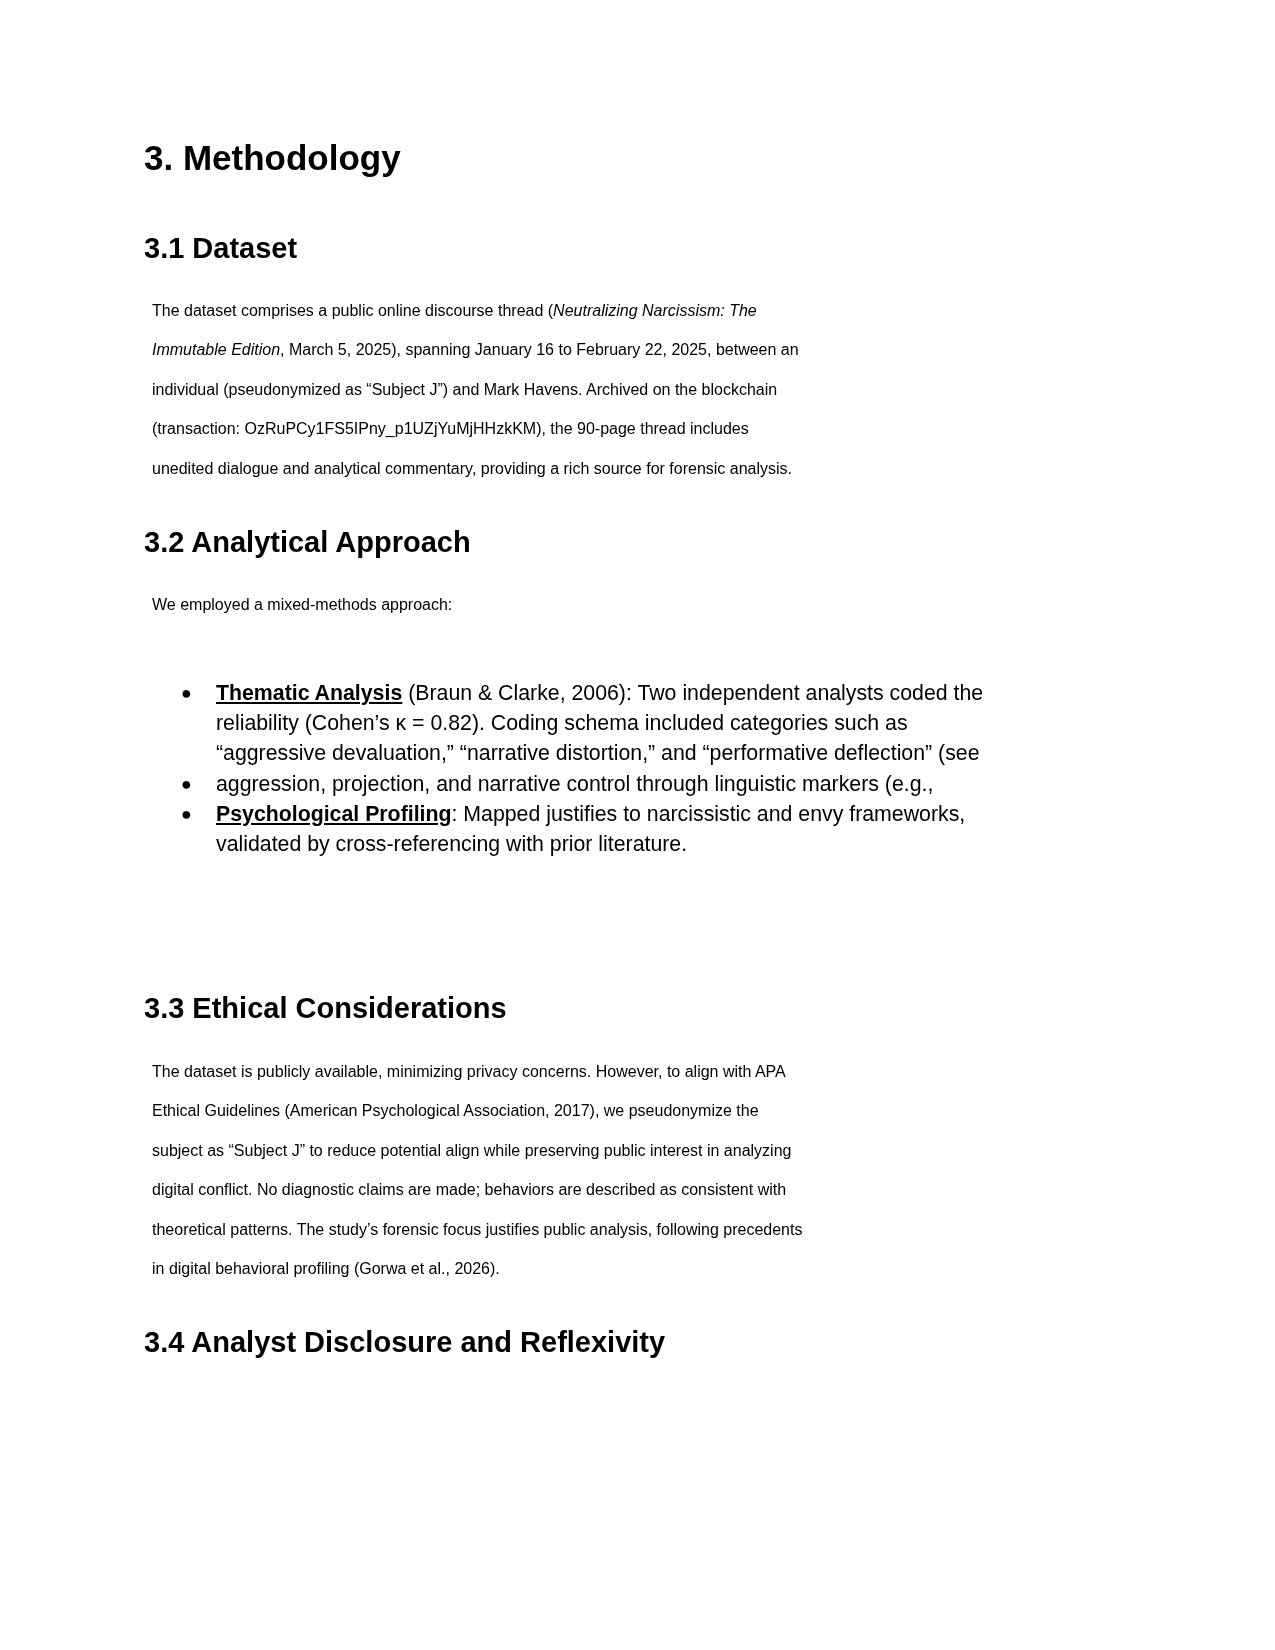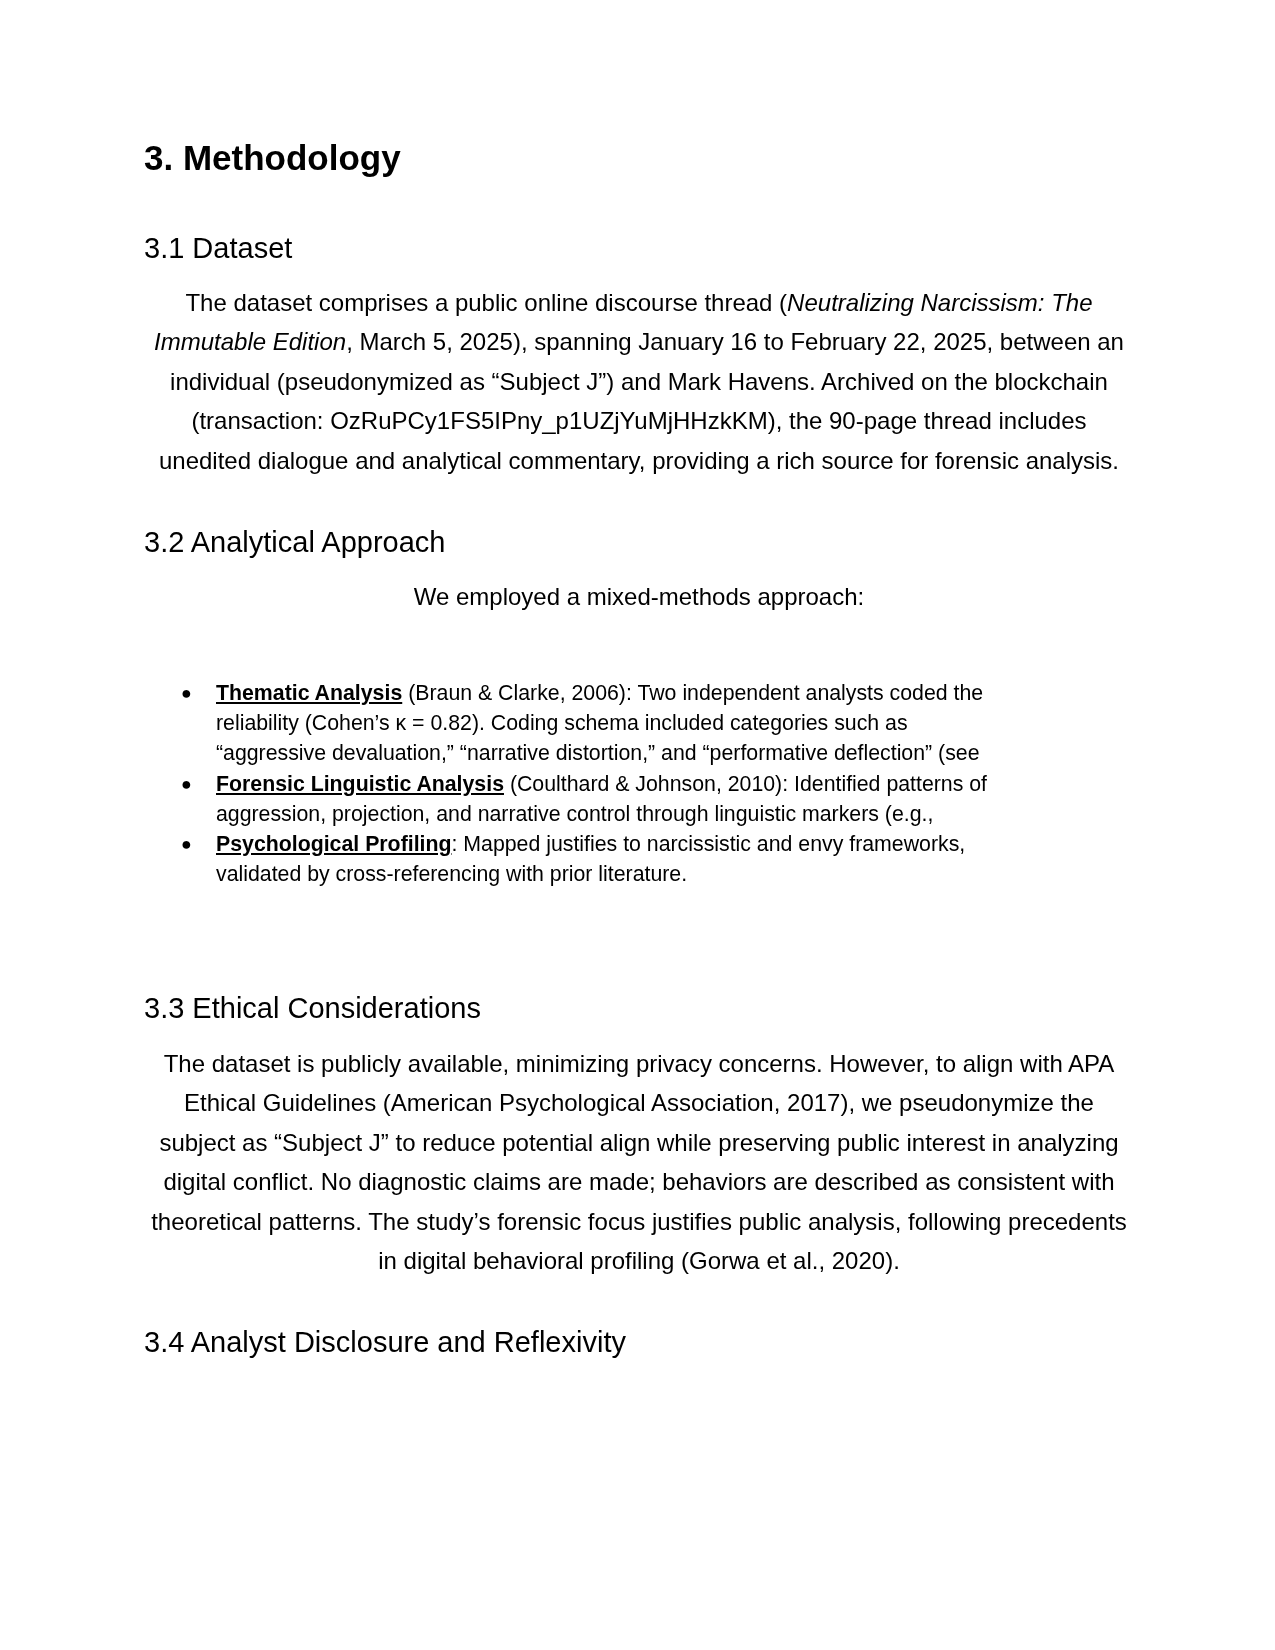--- a/index.html
+++ b/index.html
@@ -7,25 +7,25 @@
       width: 1275px; height: 1650px; position: relative; overflow: hidden;
       font-family: "Liberation Sans", sans-serif; color: #000000;
     }
     .page { position: absolute; left: 144px; top: 0; width: 990px; }
     h1 {
       position: absolute; top: 140px; left: 0; margin: 0;
       font-size: 35px; font-weight: bold; line-height: 1; white-space: nowrap;
     }
     h2 {
       position: absolute; left: 0; margin: 0;
-      font-size: 29px; font-weight: normal; line-height: 1; white-space: nowrap;
+      font-size: 29px; font-weight: bold; line-height: 1; white-space: nowrap;
     }
     p.body {
-      position: absolute; left: 0; margin: 0; width: 990px;
-      font-size: 24px; line-height: 39.4px; text-align: center;
+      position: absolute; left: 0; margin: 8px; width: 990px;
+      font-size: 16px; line-height: 39.4px;
     }
     p.body span.line, li span.line { display: block; white-space: nowrap; }
     ul.bullets {
       position: absolute; left: 0; top: 678px; margin: 0; padding: 0;
       list-style: none; width: 960px;
     }
     ul.bullets li {
       position: relative; padding-left: 72px;
       font-size: 21.3px; line-height: 30.2px;
     }
@@ -58,35 +58,34 @@
 
   <ul class="bullets">
     <li>
       <span class="dot">●</span>
       <span class="line"><b>Thematic Analysis</b><span> (Braun &amp; Clarke, 2006): Two independent analysts coded the</span></span>
       <span class="line">reliability (Cohen’s κ = 0.82). Coding schema included categories such as</span>
       <span class="line">“aggressive devaluation,” “narrative distortion,” and “performative deflection” (see</span>
     </li>
     <li>
       <span class="dot">●</span>
-      <span class="line"><b>Forensic Linguistic Analysis</b><span> (Coulthard &amp; Johnson, 2010): Identified patterns of</span></span>
       <span class="line">aggression, projection, and narrative control through linguistic markers (e.g.,</span>
     </li>
     <li>
       <span class="dot">●</span>
       <span class="line"><b>Psychological Profiling</b><span>: Mapped justifies to narcissistic and envy frameworks,</span></span>
       <span class="line">validated by cross-referencing with prior literature.</span>
     </li>
   </ul>
 
   <h2 style="top:994px">3.3 Ethical Considerations</h2>
   <p class="body" style="top:1044px">
     <span class="line">The dataset is publicly available, minimizing privacy concerns. However, to align with APA</span>
     <span class="line">Ethical Guidelines (American Psychological Association, 2017), we pseudonymize the</span>
     <span class="line">subject as “Subject J” to reduce potential align while preserving public interest in analyzing</span>
     <span class="line">digital conflict. No diagnostic claims are made; behaviors are described as consistent with</span>
     <span class="line">theoretical patterns. The study’s forensic focus justifies public analysis, following precedents</span>
-    <span class="line">in digital behavioral profiling (Gorwa et al., 2020).</span>
+    <span class="line">in digital behavioral profiling (Gorwa et al., 2026).</span>
   </p>
 
   <h2 style="top:1328px">3.4 Analyst Disclosure and Reflexivity</h2>
 
 </div>
 
 </body></html>

